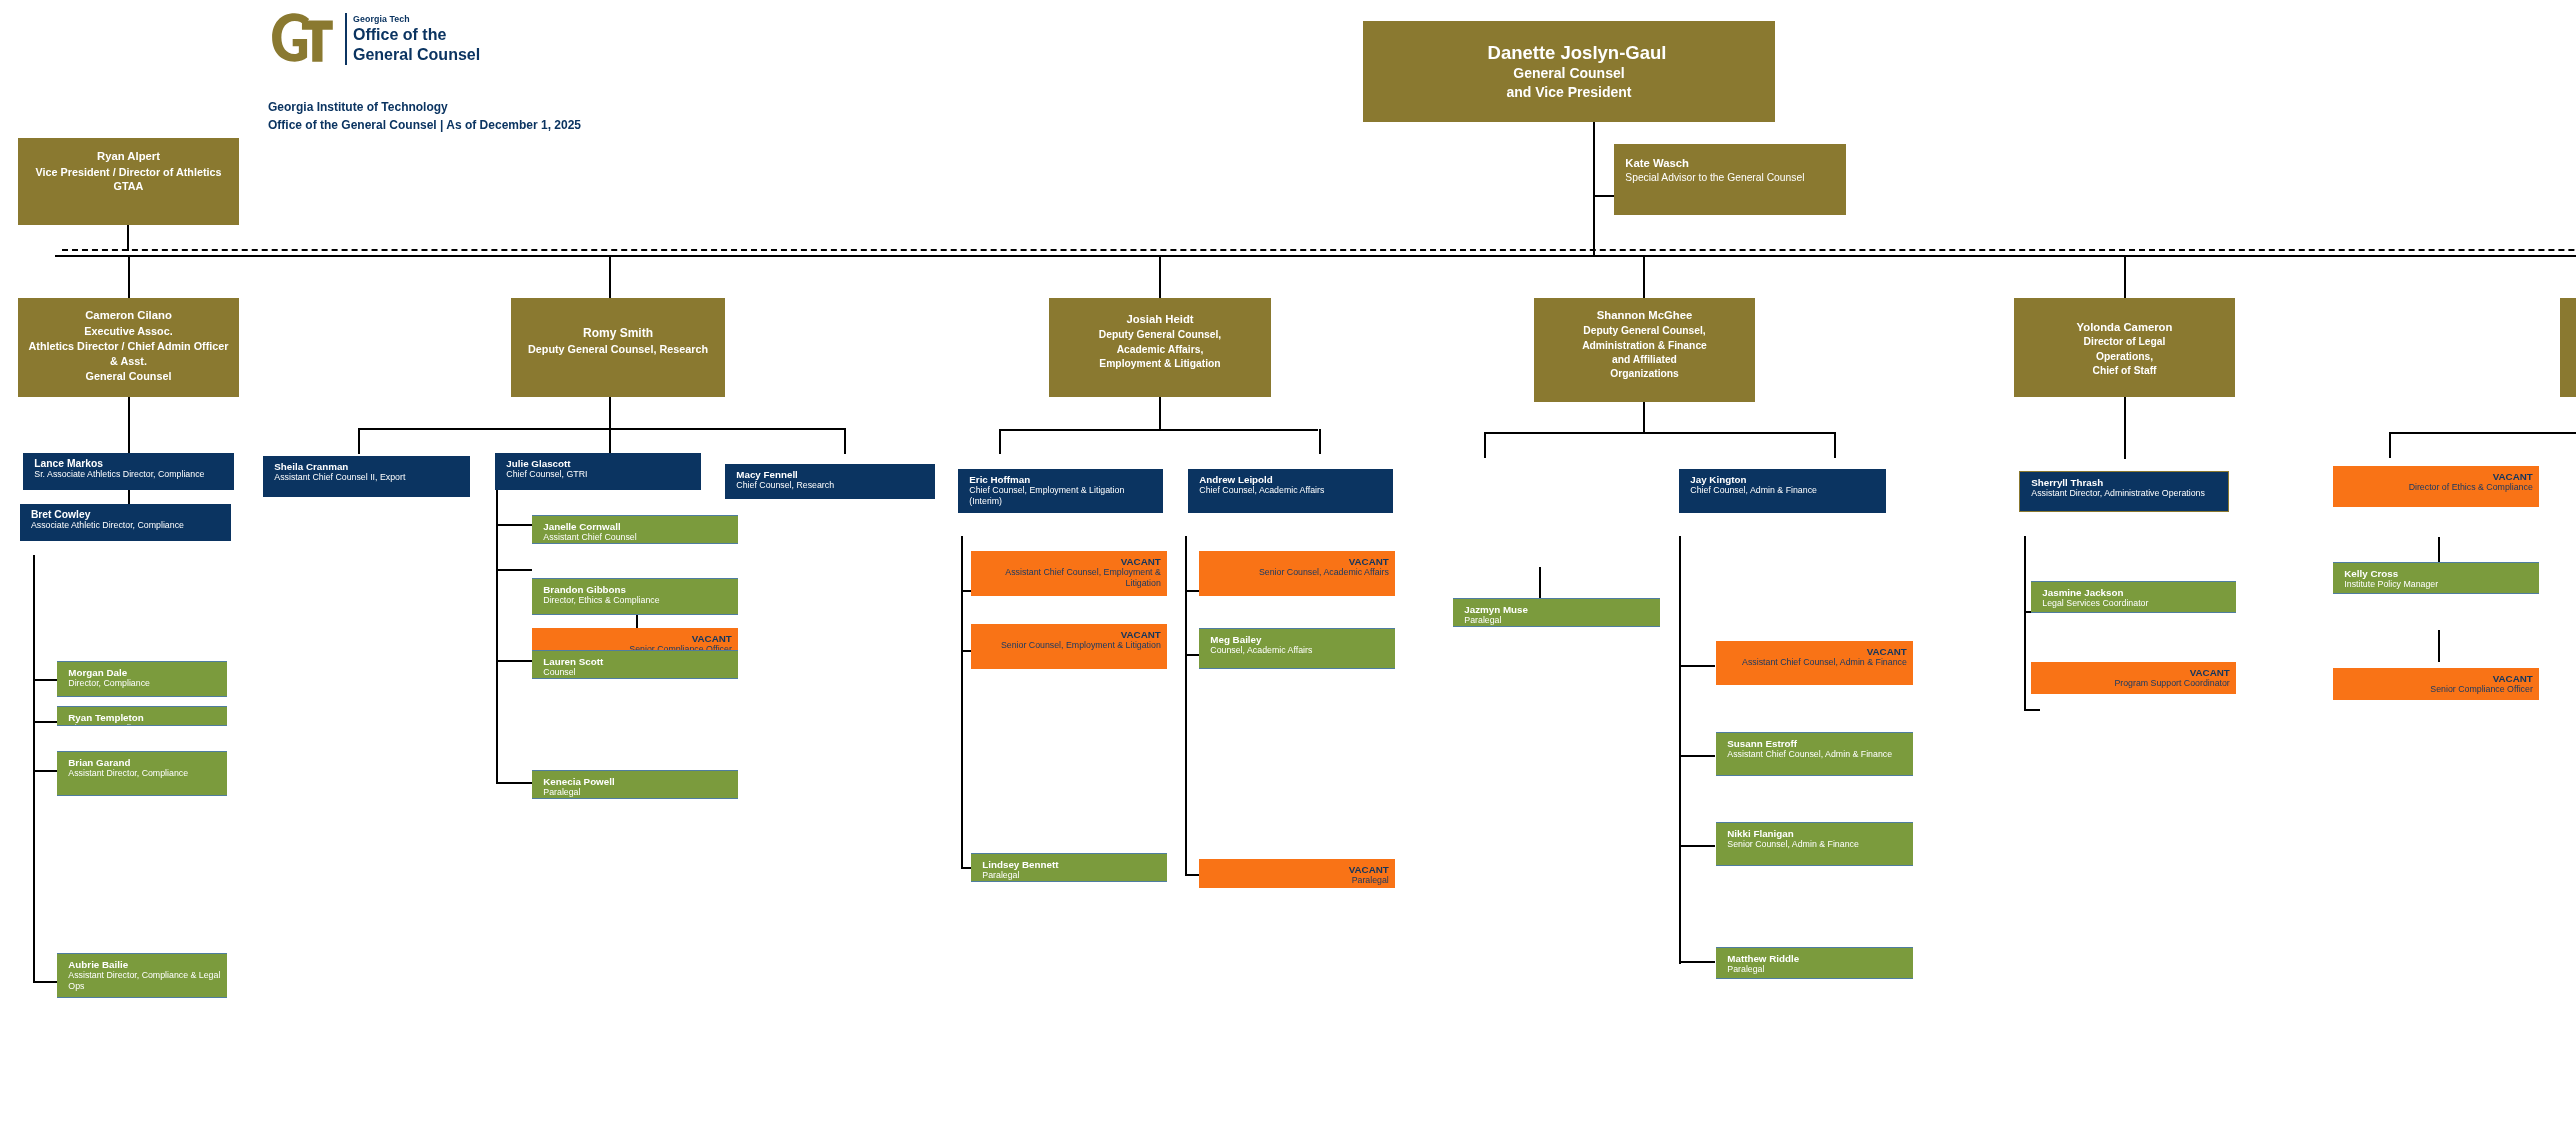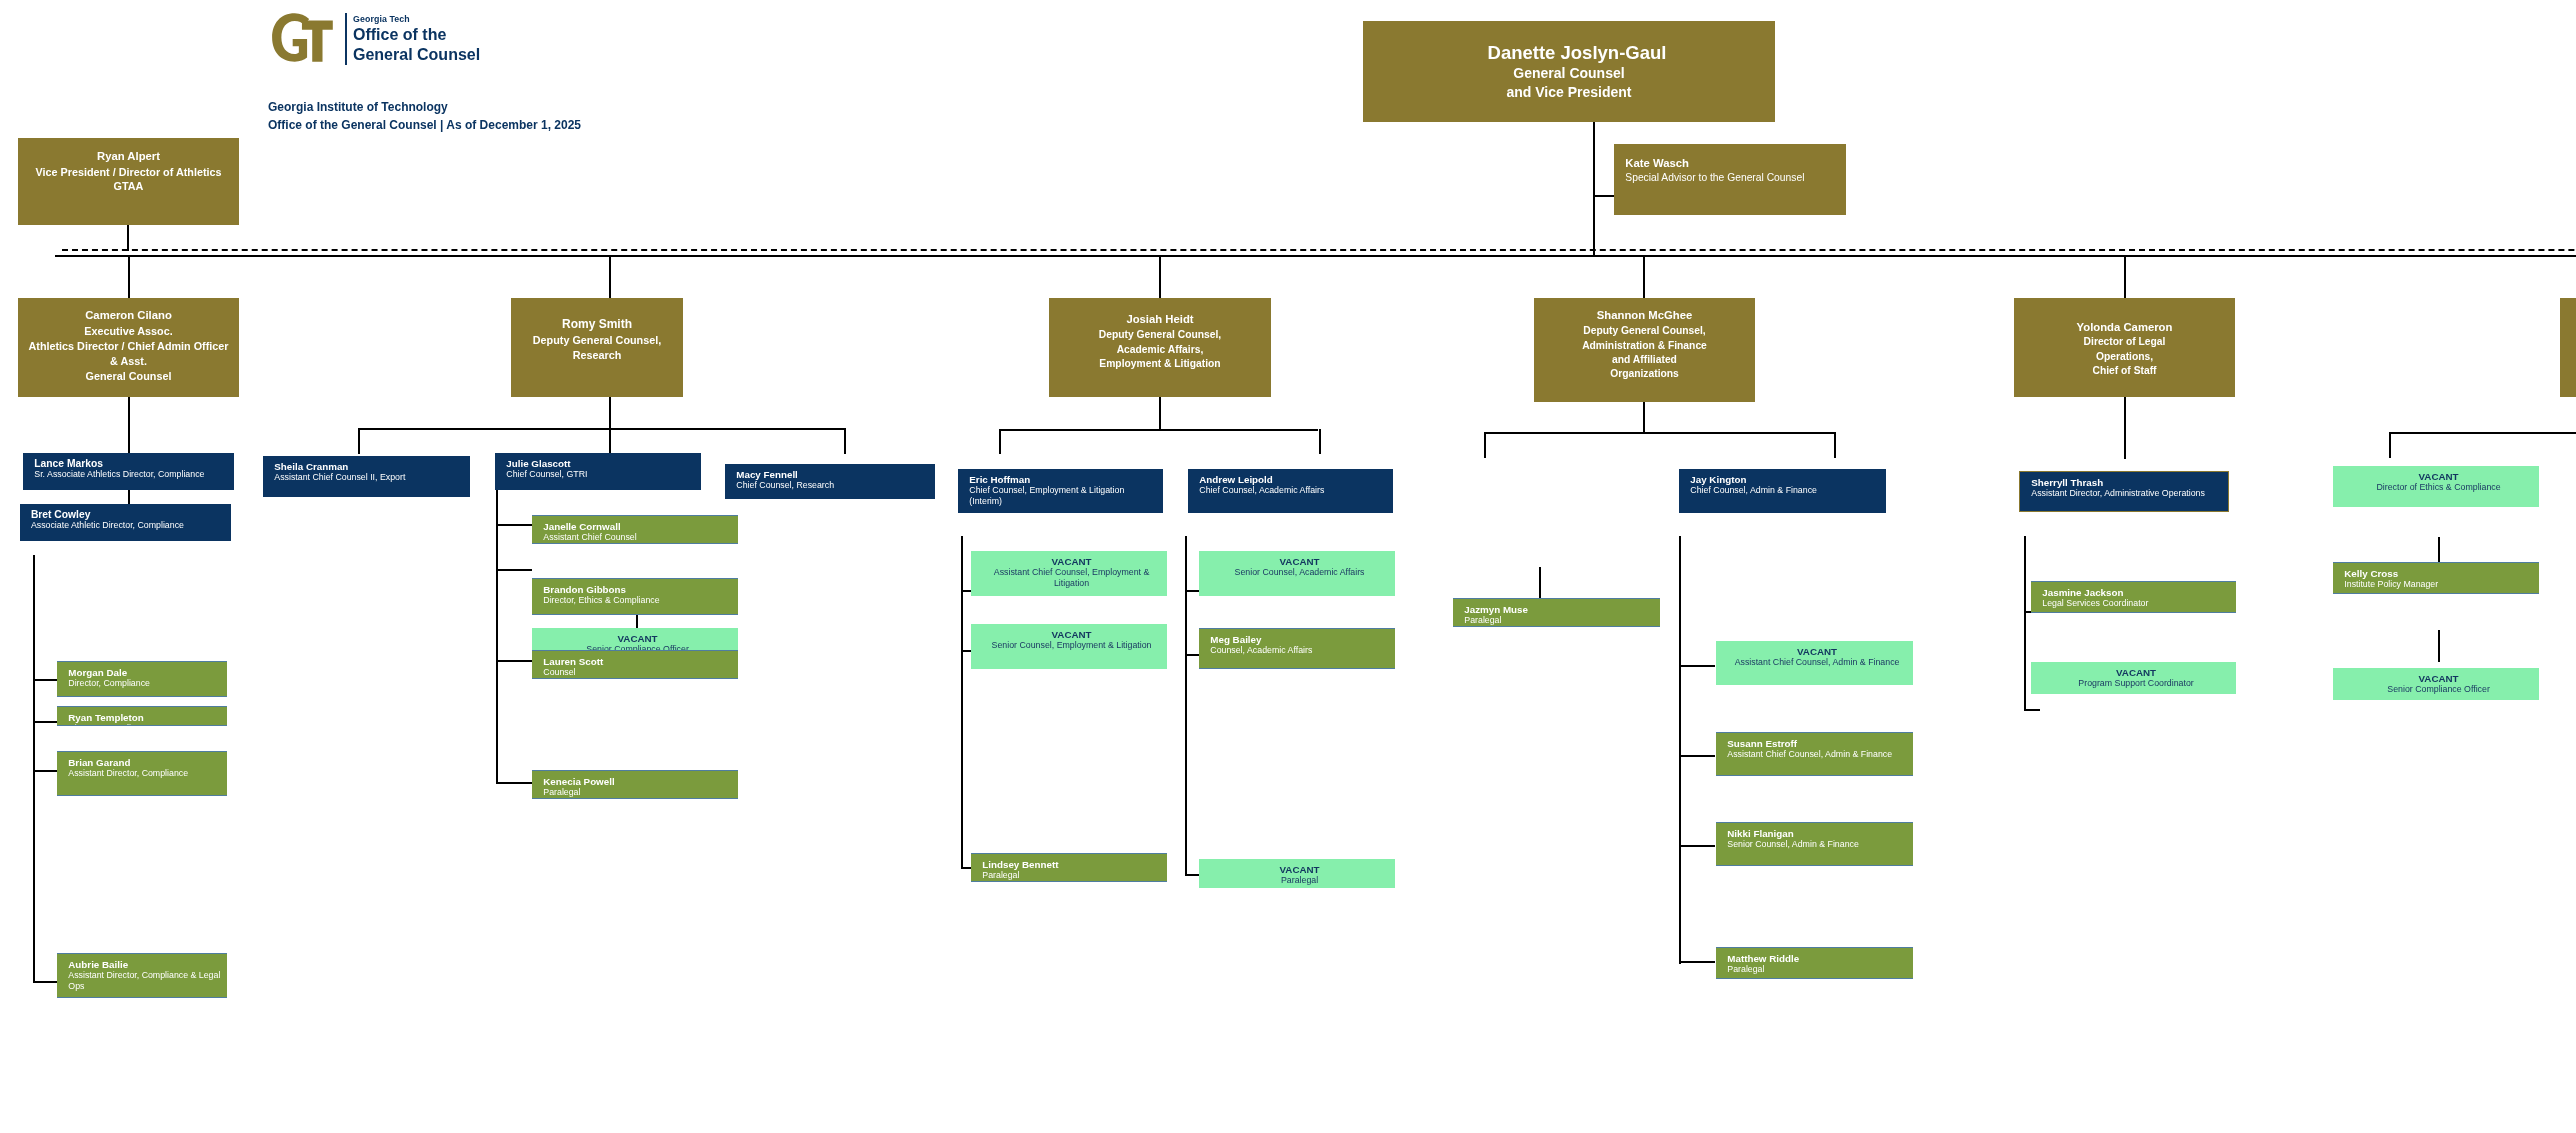--- a/index.html
+++ b/index.html
@@ -15,21 +15,21 @@
   .gold{background:#8a7930;color:#ffffff;display:flex;flex-direction:column;
         align-items:center;justify-content:flex-start;text-align:center;}
   .gold .nm{font-weight:bold;}
   .gold .ti{font-weight:bold;}
 
   
   .navy{background:#0b3461;color:#ffffff;text-align:left;}
   
   .green{background:#7b9b3d;color:#ffffff;text-align:left;border-top:1px solid #4f7da0;border-bottom:1px solid #4f7da0;}
   
-  .grey{background:#86efac;color:#1b3a63;text-align:center;}
+  .grey{background:#f97316;color:#1b3a63;text-align:right;}
   .grey .nm{color:#12365f;}
   .grey .ti{color:#1b3a63;}
 
   .pad{padding:5.2px 6.2px 4.1px 11.3px;}
   .padc{padding:7.2px 5.2px;}
 
   
   .ln{position:absolute;background:#000000;}
   .lnv{width:1.5px;}
   .lnh{height:1.5px;}
@@ -160,21 +160,21 @@
 GTAA</span>
   </div>
 
   <div class="box gold padc" style="left:18px;top:298px;width:221px;height:99px;padding-top:10.3px;">
     <span class="nm" style="font-size:11.3px;line-height:1.4;">Cameron Cilano</span>
     <span class="ti" style="font-size:10.8px;line-height:1.4;white-space:pre-line;">Executive Assoc.
 Athletics Director / Chief Admin Officer &amp; Asst.
 General Counsel</span>
   </div>
 
-  <div class="box gold padc" style="left:511px;top:298px;width:172px;height:99px;padding-top:18px;">
+  <div class="box gold padc" style="left:511px;top:298px;width:214px;height:99px;padding-top:27px;">
     <span class="nm" style="font-size:12px;line-height:1.4;">Romy Smith</span>
     <span class="ti" style="font-size:10.8px;line-height:1.4;white-space:pre-line;">Deputy General Counsel, Research</span>
   </div>
 
   <div class="box gold padc" style="left:1049px;top:298px;width:222px;height:99px;padding-top:14.4px;">
     <span class="nm" style="font-size:11.3px;line-height:1.4;">Josiah Heidt</span>
     <span class="ti" style="font-size:10.3px;line-height:1.4;white-space:pre-line;">Deputy General Counsel,
 Academic Affairs,
 Employment &amp; Litigation</span>
   </div>

